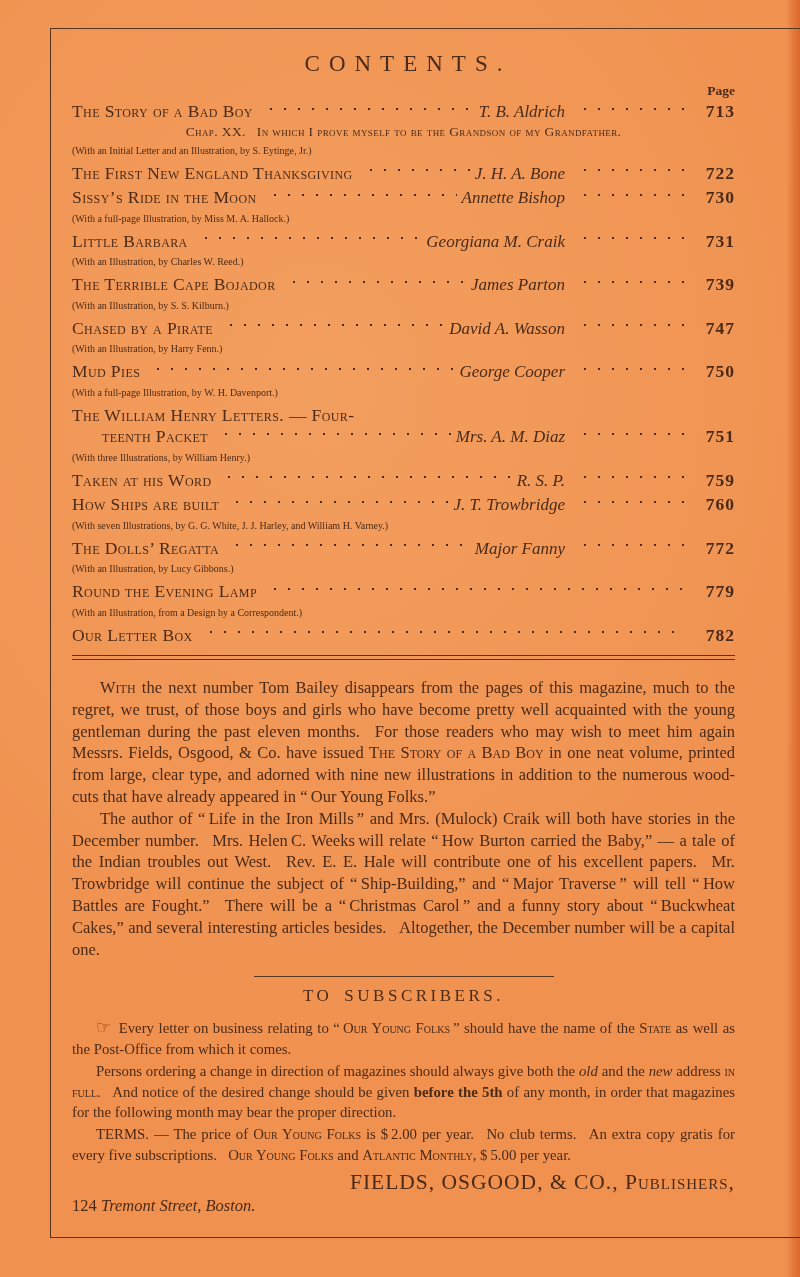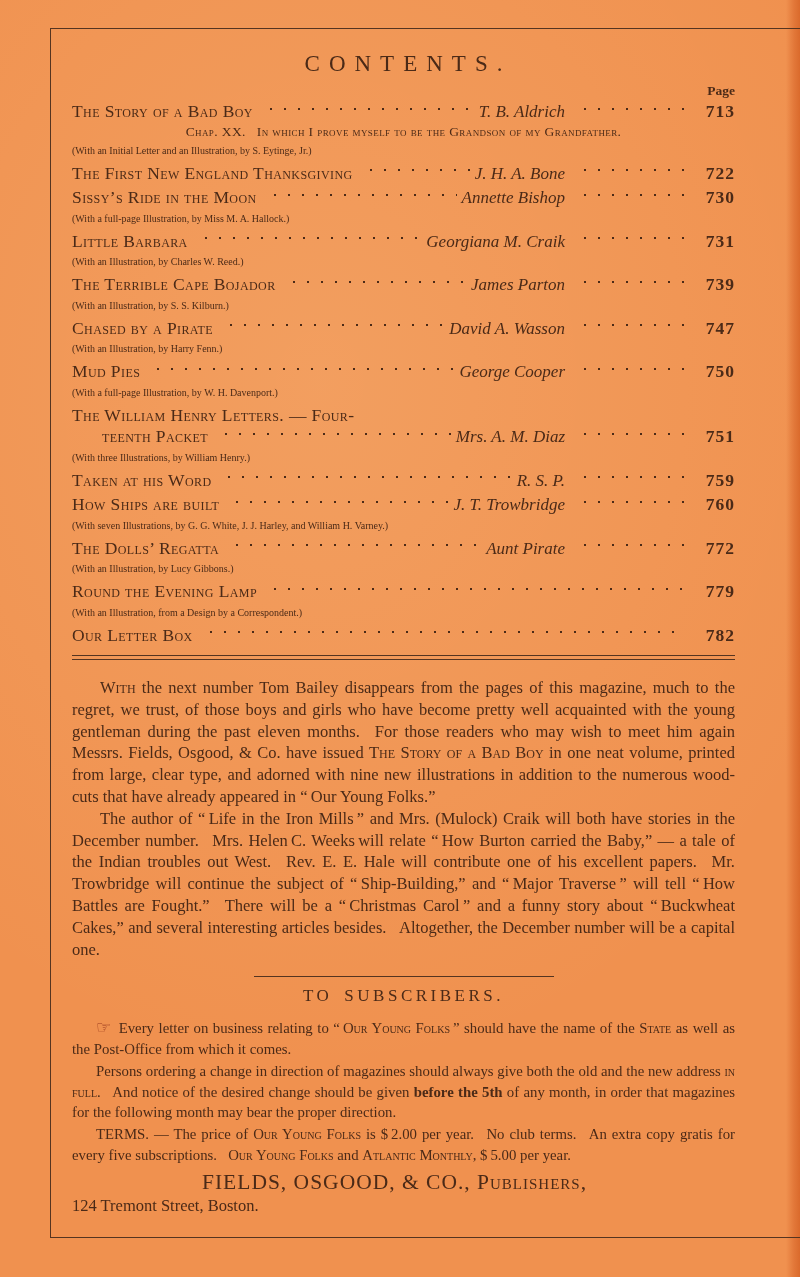--- a/index.html
+++ b/index.html
@@ -82,29 +82,29 @@
   
   h2.subscribers-heading{
     font-size:17px; font-weight:normal; letter-spacing:3.5px; text-align:center; margin-top:9px;
   }
   .sub{
     font-size:14.8px; line-height:20.4px; text-align:justify; margin-top:2px;
   }
   .sub.first{margin-top:12px; text-indent:24px;}
   .sub.indent{text-indent:24px;}
   .publisher{
-    text-align:left; padding-left:130px; font-size:21.5px; letter-spacing:1px; margin-top:5px;
+    text-align:right; padding-left:130px; font-size:21.5px; letter-spacing:1px; margin-top:5px;
     white-space:nowrap;
   }
   .address{
     padding-right:12px; font-size:16.5px; margin-top:1px;
   }
   
   .seg-sc{font-variant:small-caps;}
-  .seg-i{}
+  .seg-i{font-style:italic;}
   .seg-b{font-weight:bold;}
   .seg-manicule{color:var(--red); font-size:17px;}
 </style>
 </head>
 <body>
 
 <div class="edge-strip"></div>
 <div class="frame"></div>
 
 <div class="content">
@@ -211,21 +211,21 @@
           <span class="toc-author">J. T. Trowbridge</span>
           <span class="leader l2"></span>
           <span class="toc-page">760</span>
         </div>
         <div class="toc-credit">(With seven Illustrations, by G. G. White, J. J. Harley, and William H. Varney.)</div>
       </div>
       <div class="toc-entry">
         <div class="toc-row">
           <span class="toc-title">The Dolls’ Regatta</span>
           <span class="leader"></span>
-          <span class="toc-author">Aunt Pirate</span>
+          <span class="toc-author">Major Fanny</span>
           <span class="leader l2"></span>
           <span class="toc-page">772</span>
         </div>
         <div class="toc-credit">(With an Illustration, by Lucy Gibbons.)</div>
       </div>
       <div class="toc-entry">
         <div class="toc-row">
           <span class="toc-title">Round the Evening Lamp</span>
           <span class="leader"></span>
           <span class="toc-page">779</span>

